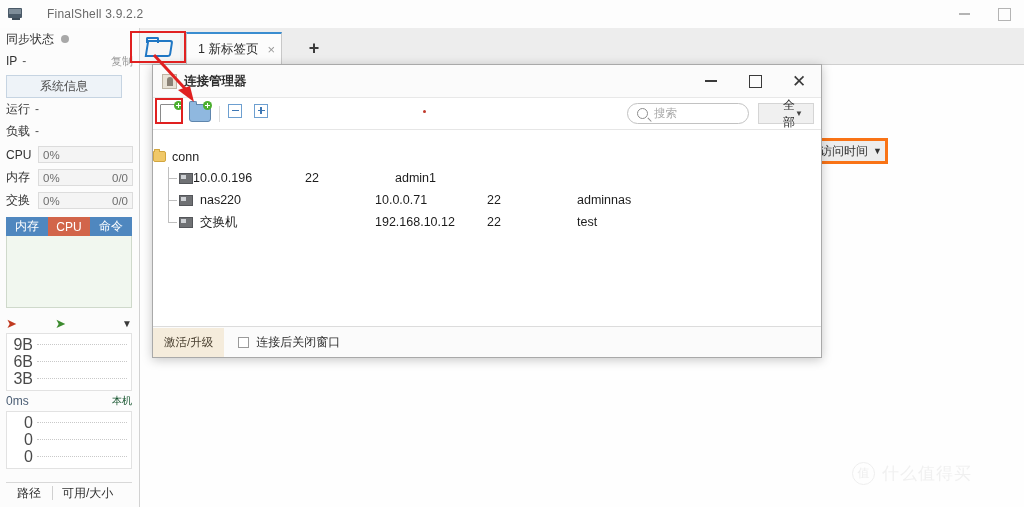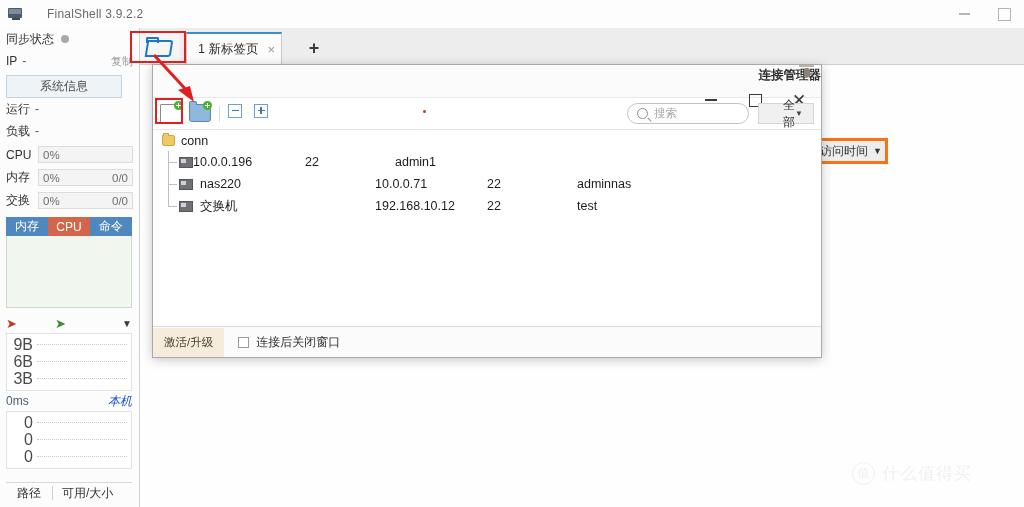--- a/index.html
+++ b/index.html
@@ -106,21 +106,21 @@
   .arrow-dn{color:#3c8a2e;font-size:13px;line-height:1;margin-left:38px;}
   .caret-dn{margin-left:auto;color:#3a3a3a;font-size:10px;}
 
   .graph{width:126px;height:58px;border:1px solid #e2e2e2;background:#fff;box-sizing:border-box;padding:2px 0;}
   .grow{display:flex;align-items:center;height:17px;}
   .grow .gval{width:26px;text-align:right;font-size:16px;color:#4a4a4a;padding-right:4px;}
   .grow .gline{flex:1;border-bottom:1px dotted #c9c9c9;margin-right:4px;}
 
   .lat-row{display:flex;align-items:center;width:126px;height:20px;margin-top:0;}
   .lat-row .lv{font-size:12px;color:#4a5d74;}
-  .lat-row .lh{margin-left:auto;font-size:12px;color:#1d4ed8;font-style:italic;}
+  .lat-row .lh{margin-left:auto;font-size:10px;color:#14532d;}
 
   .pathhdr{
     position:absolute;left:6px;bottom:4px;width:126px;height:20px;
     border-top:1px solid #d8d8d8;display:flex;align-items:center;
     font-size:12px;color:#303030;
   }
   .pathhdr .c1{width:46px;text-align:center;}
   .pathhdr .sep{width:1px;height:14px;background:#d0d0d0;}
   .pathhdr .c2{padding-left:9px;}
 
@@ -134,21 +134,21 @@
   .bg-dropdown .cd{margin-left:5px;font-size:9px;}
 
   
   .dialog{
     position:absolute;left:152px;top:64px;width:668px;height:292px;
     background:#ffffff;border:1px solid #a9a9a9;
     box-shadow:0 2px 10px rgba(0,0,0,.22);
   }
   .dlg-title{
     height:32px;background:#fbfbfb;border-bottom:1px solid #e8e8e8;
-    display:flex;align-items:flex-end;flex-direction:column;
+    display:flex;align-items:center;
   }
   .dlg-icon{width:15px;height:15px;margin-left:9px;margin-right:7px;position:relative;
             background:#e8e2d6;border:1px solid #bdb4a4;box-sizing:border-box;}
   .dlg-icon:after{content:"";position:absolute;left:4px;top:2px;width:6px;height:9px;
             background:#8b8276;border-radius:3px 3px 0 0;}
   .dlg-title .dt{font-size:12.5px;color:#2d2d2d;font-weight:bold;}
   .dlg-wb{margin-left:auto;display:flex;align-items:center;height:32px;}
   .dlg-btn{width:44px;height:32px;display:flex;align-items:center;justify-content:center;color:#3a3a3a;}
   .dlg-btn .dmz{width:12px;height:1.5px;background:#3a3a3a;}
   .dlg-btn .dmx{width:11px;height:11px;border:1.5px solid #3a3a3a;}
@@ -177,21 +177,21 @@
   .searchbox .sicon:after{content:"";position:absolute;right:-4px;bottom:-2px;width:4.5px;height:1.4px;background:#8d8d8d;transform:rotate(45deg);}
   .searchbox .sph{margin-left:6px;font-size:11.5px;color:#a8a8a8;}
   .filterbox{
     margin-left:9px;width:56px;height:21px;background:#f0f0f0;border:1px solid #d5d5d5;
     display:flex;align-items:center;justify-content:space-between;padding:0 24px;box-sizing:border-box;
     font-size:12px;color:#2e2e2e;
   }
   .filterbox .cd{font-size:8px;color:#444;}
 
   .dlg-body{height:196px;background:#fff;position:relative;overflow:hidden;}
-  .tree-root{display:flex;align-items:center;height:21px;padding-left:9px;}
+  .tree-root{display:flex;align-items:center;height:21px;padding-left:0;margin-top:16px;}
   .folder-mini{width:13px;height:11px;background:#f0c868;border:1px solid #d2a63f;border-radius:0 2px 2px 2px;position:relative;box-sizing:border-box;}
   .folder-mini:before{content:"";position:absolute;left:0;top:-3px;width:6px;height:3px;background:#f0c868;border:1px solid #d2a63f;border-bottom:none;border-radius:1px 1px 0 0;box-sizing:border-box;}
   .tree-root .rname{margin-left:6px;font-size:12.5px;color:#1d1d1d;}
 
   .conn-row{display:flex;align-items:center;height:22px;position:relative;padding-left:26px;}
   .tline-v{position:absolute;left:15px;top:0;width:1px;height:22px;background:#bfbfbf;}
   .conn-row:last-child .tline-v{height:11px;}
   .tline-h{position:absolute;left:15px;top:11px;width:9px;height:1px;background:#bfbfbf;}
   .pc-icon{width:14px;height:11px;background:#6f7174;border:1px solid #54565a;box-sizing:border-box;position:relative;flex:none;}
   .pc-icon:after{content:"";position:absolute;left:1px;top:1px;width:5px;height:4px;background:#cfd2d6;}

